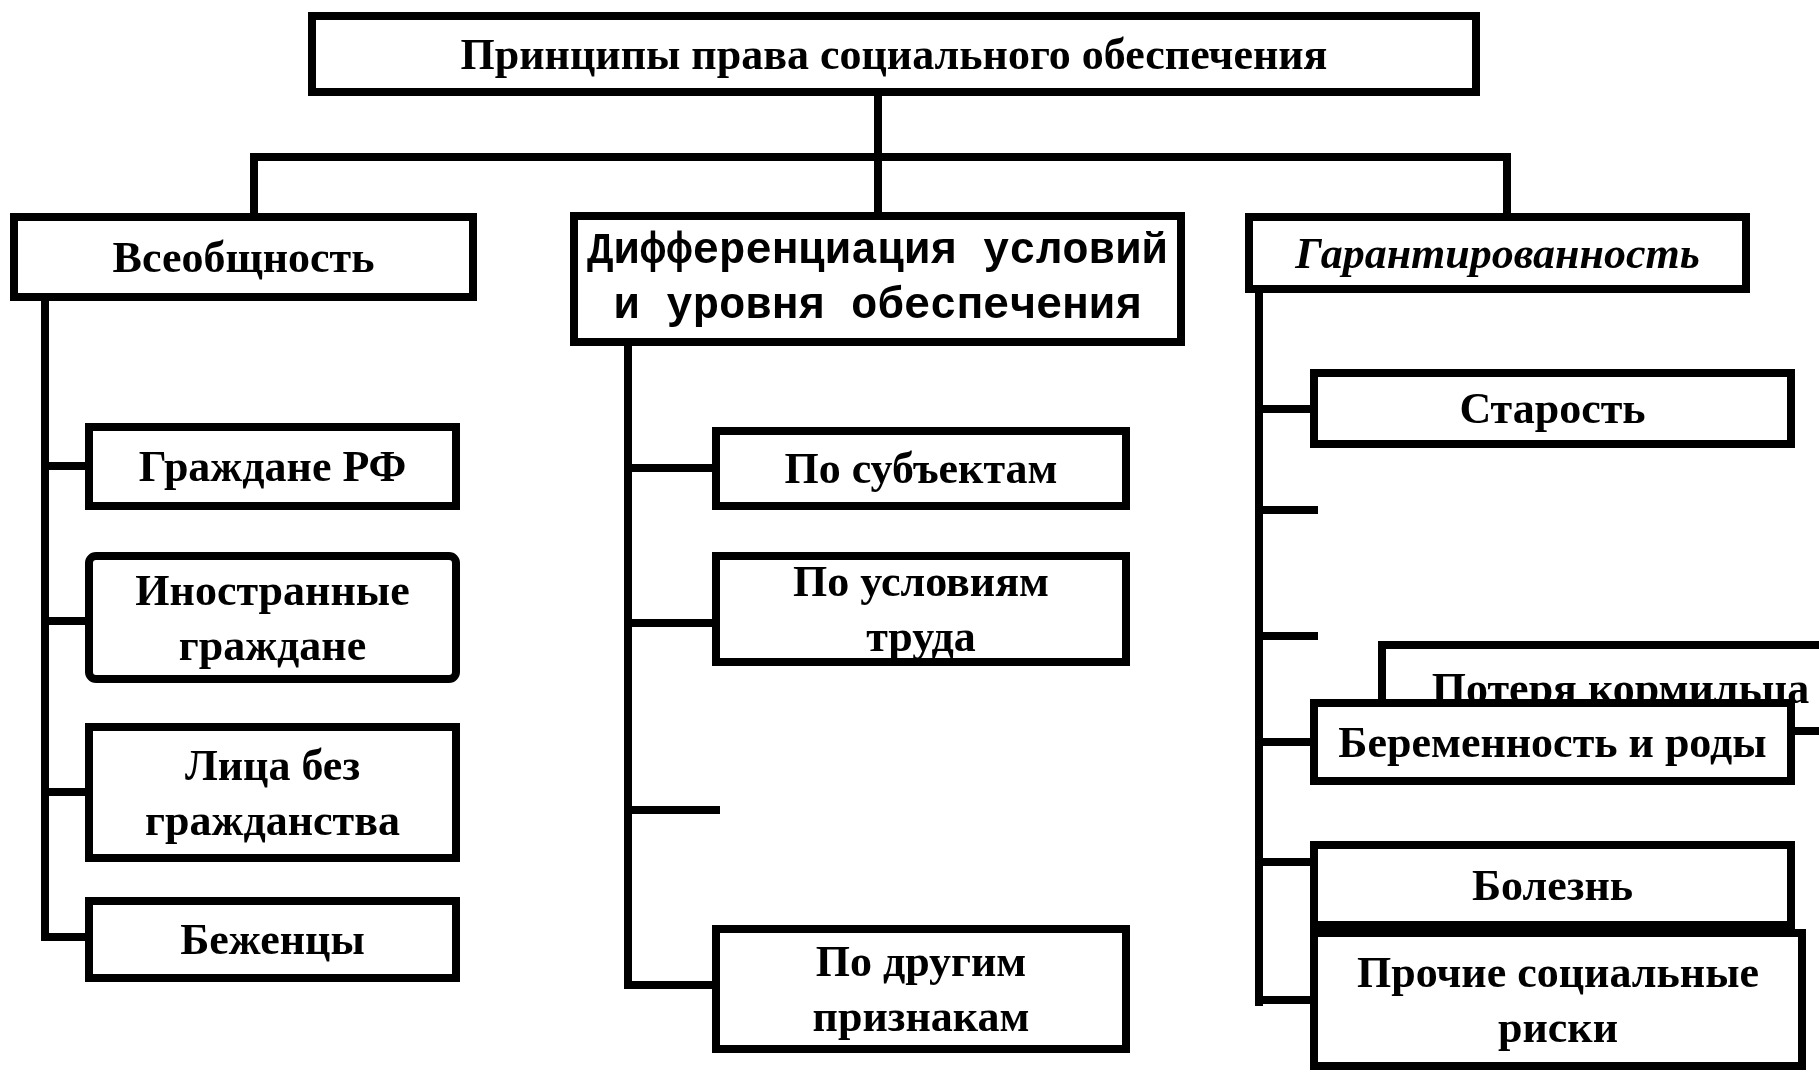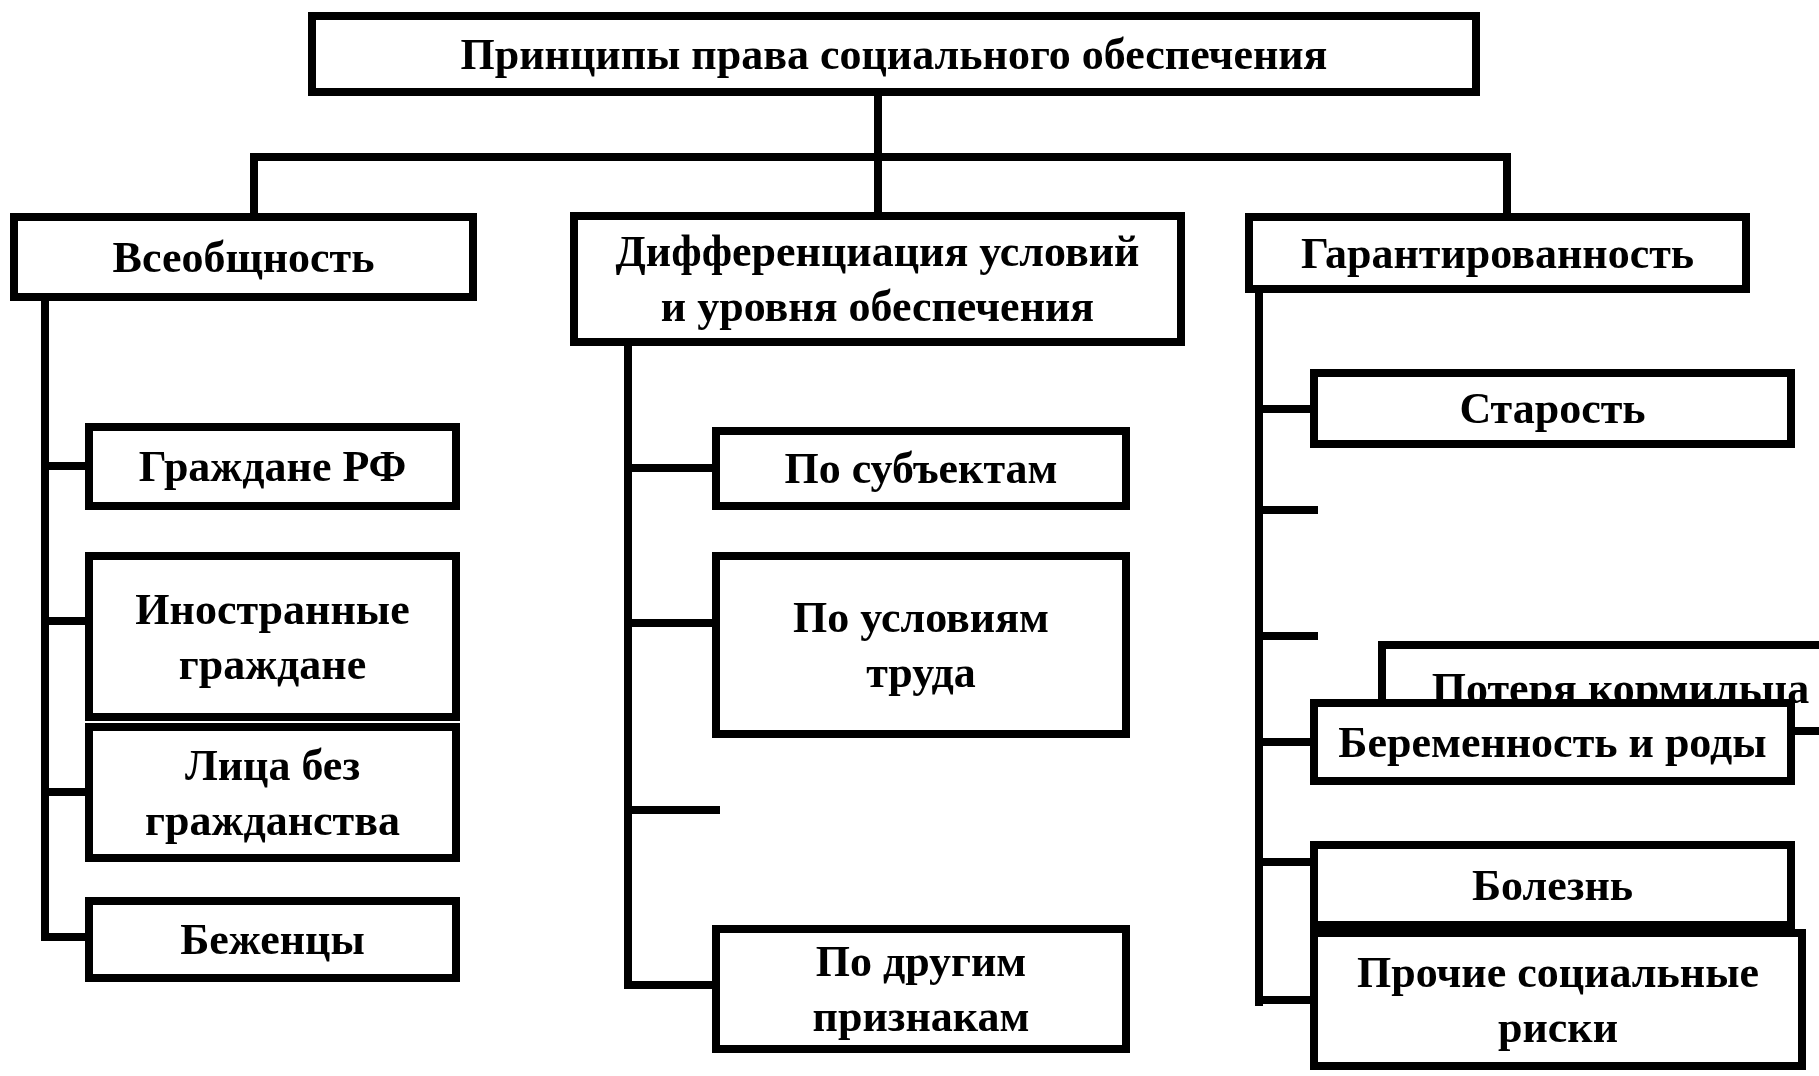--- a/index.html
+++ b/index.html
@@ -69,47 +69,47 @@
   <div class="line" style="left:1255px;top:858px; width:63px;   height:8px;"></div>
   <div class="line" style="left:1255px;top:996px; width:63px;   height:8px;"></div>
 
   <div class="box" style="left:308px; top:12px; width:1172px; height:84px;">
     <span>Принципы права социального обеспечения</span>
   </div>
 
   <div class="box" style="left:10px; top:213px; width:467px; height:88px;justify-content:center;">
     <span>Всеобщность</span>
   </div>
-  <div class="box" style="left:570px; top:212px; width:615px; height:134px;">
+  <div class="box" style="left:570px; top:212px; width:615px; height:134px;font-family:Liberation Mono, monospace;">
     <span>Дифференциация условий
 и уровня обеспечения</span>
   </div>
-  <div class="box" style="left:1245px; top:213px; width:505px; height:80px;">
+  <div class="box" style="left:1245px; top:213px; width:505px; height:80px;font-style:italic;">
     <span>Гарантированность</span>
   </div>
 
   <div class="box" style="left:85px; top:423px; width:375px; height:87px;">
     <span>Граждане РФ</span>
   </div>
-  <div class="box" style="left:85px; top:552px; width:375px; height:169px;">
+  <div class="box" style="left:85px; top:552px; width:375px; height:131px;border-radius:11px;">
     <span>Иностранные
 граждане</span>
   </div>
   <div class="box" style="left:85px; top:897px; width:375px; height:85px;">
     <span>Беженцы</span>
   </div>
   <div class="box" style="left:85px; top:723px; width:375px; height:139px;">
     <span>Лица без
 гражданства</span>
   </div>
 
   <div class="box" style="left:712px; top:427px; width:418px; height:83px;">
     <span>По субъектам</span>
   </div>
-  <div class="box" style="left:712px; top:552px; width:418px; height:186px;">
+  <div class="box" style="left:712px; top:552px; width:418px; height:114px;">
     <span>По условиям
 труда</span>
   </div>
   <div class="box" style="left:712px; top:925px; width:418px; height:128px;">
     <span>По другим
 признакам</span>
   </div>
 
   <div class="box" style="left:1310px; top:369px; width:485px; height:79px;">
     <span>Старость</span>

